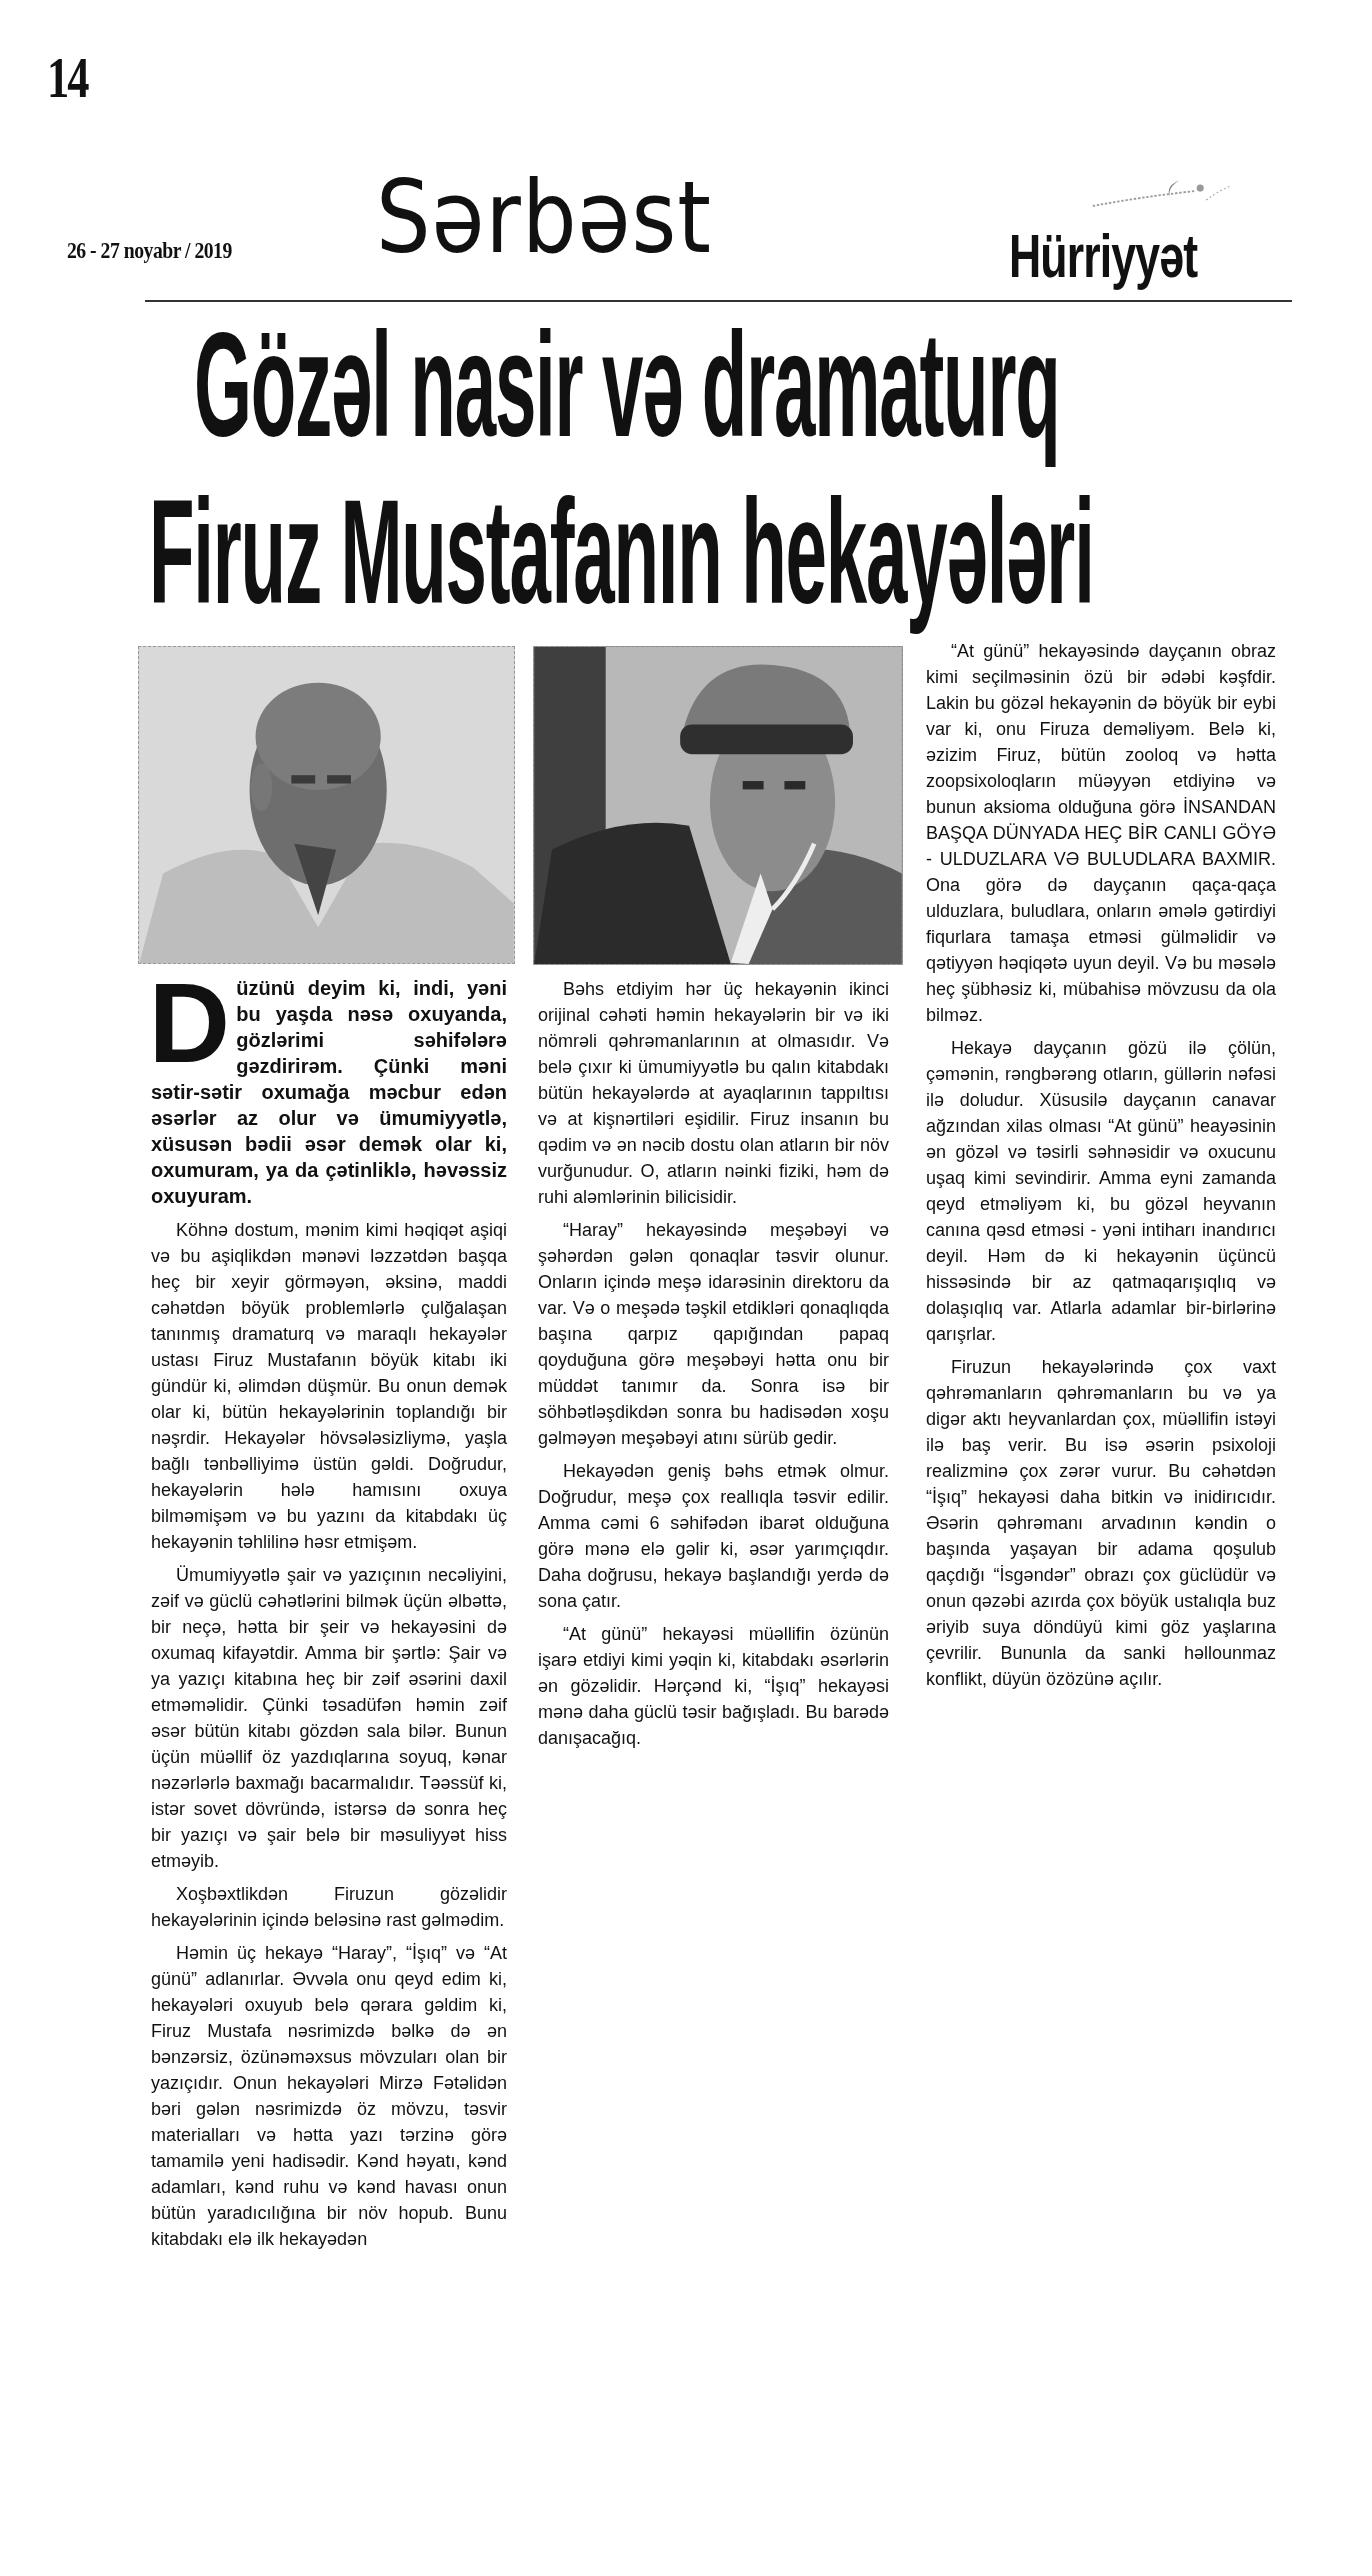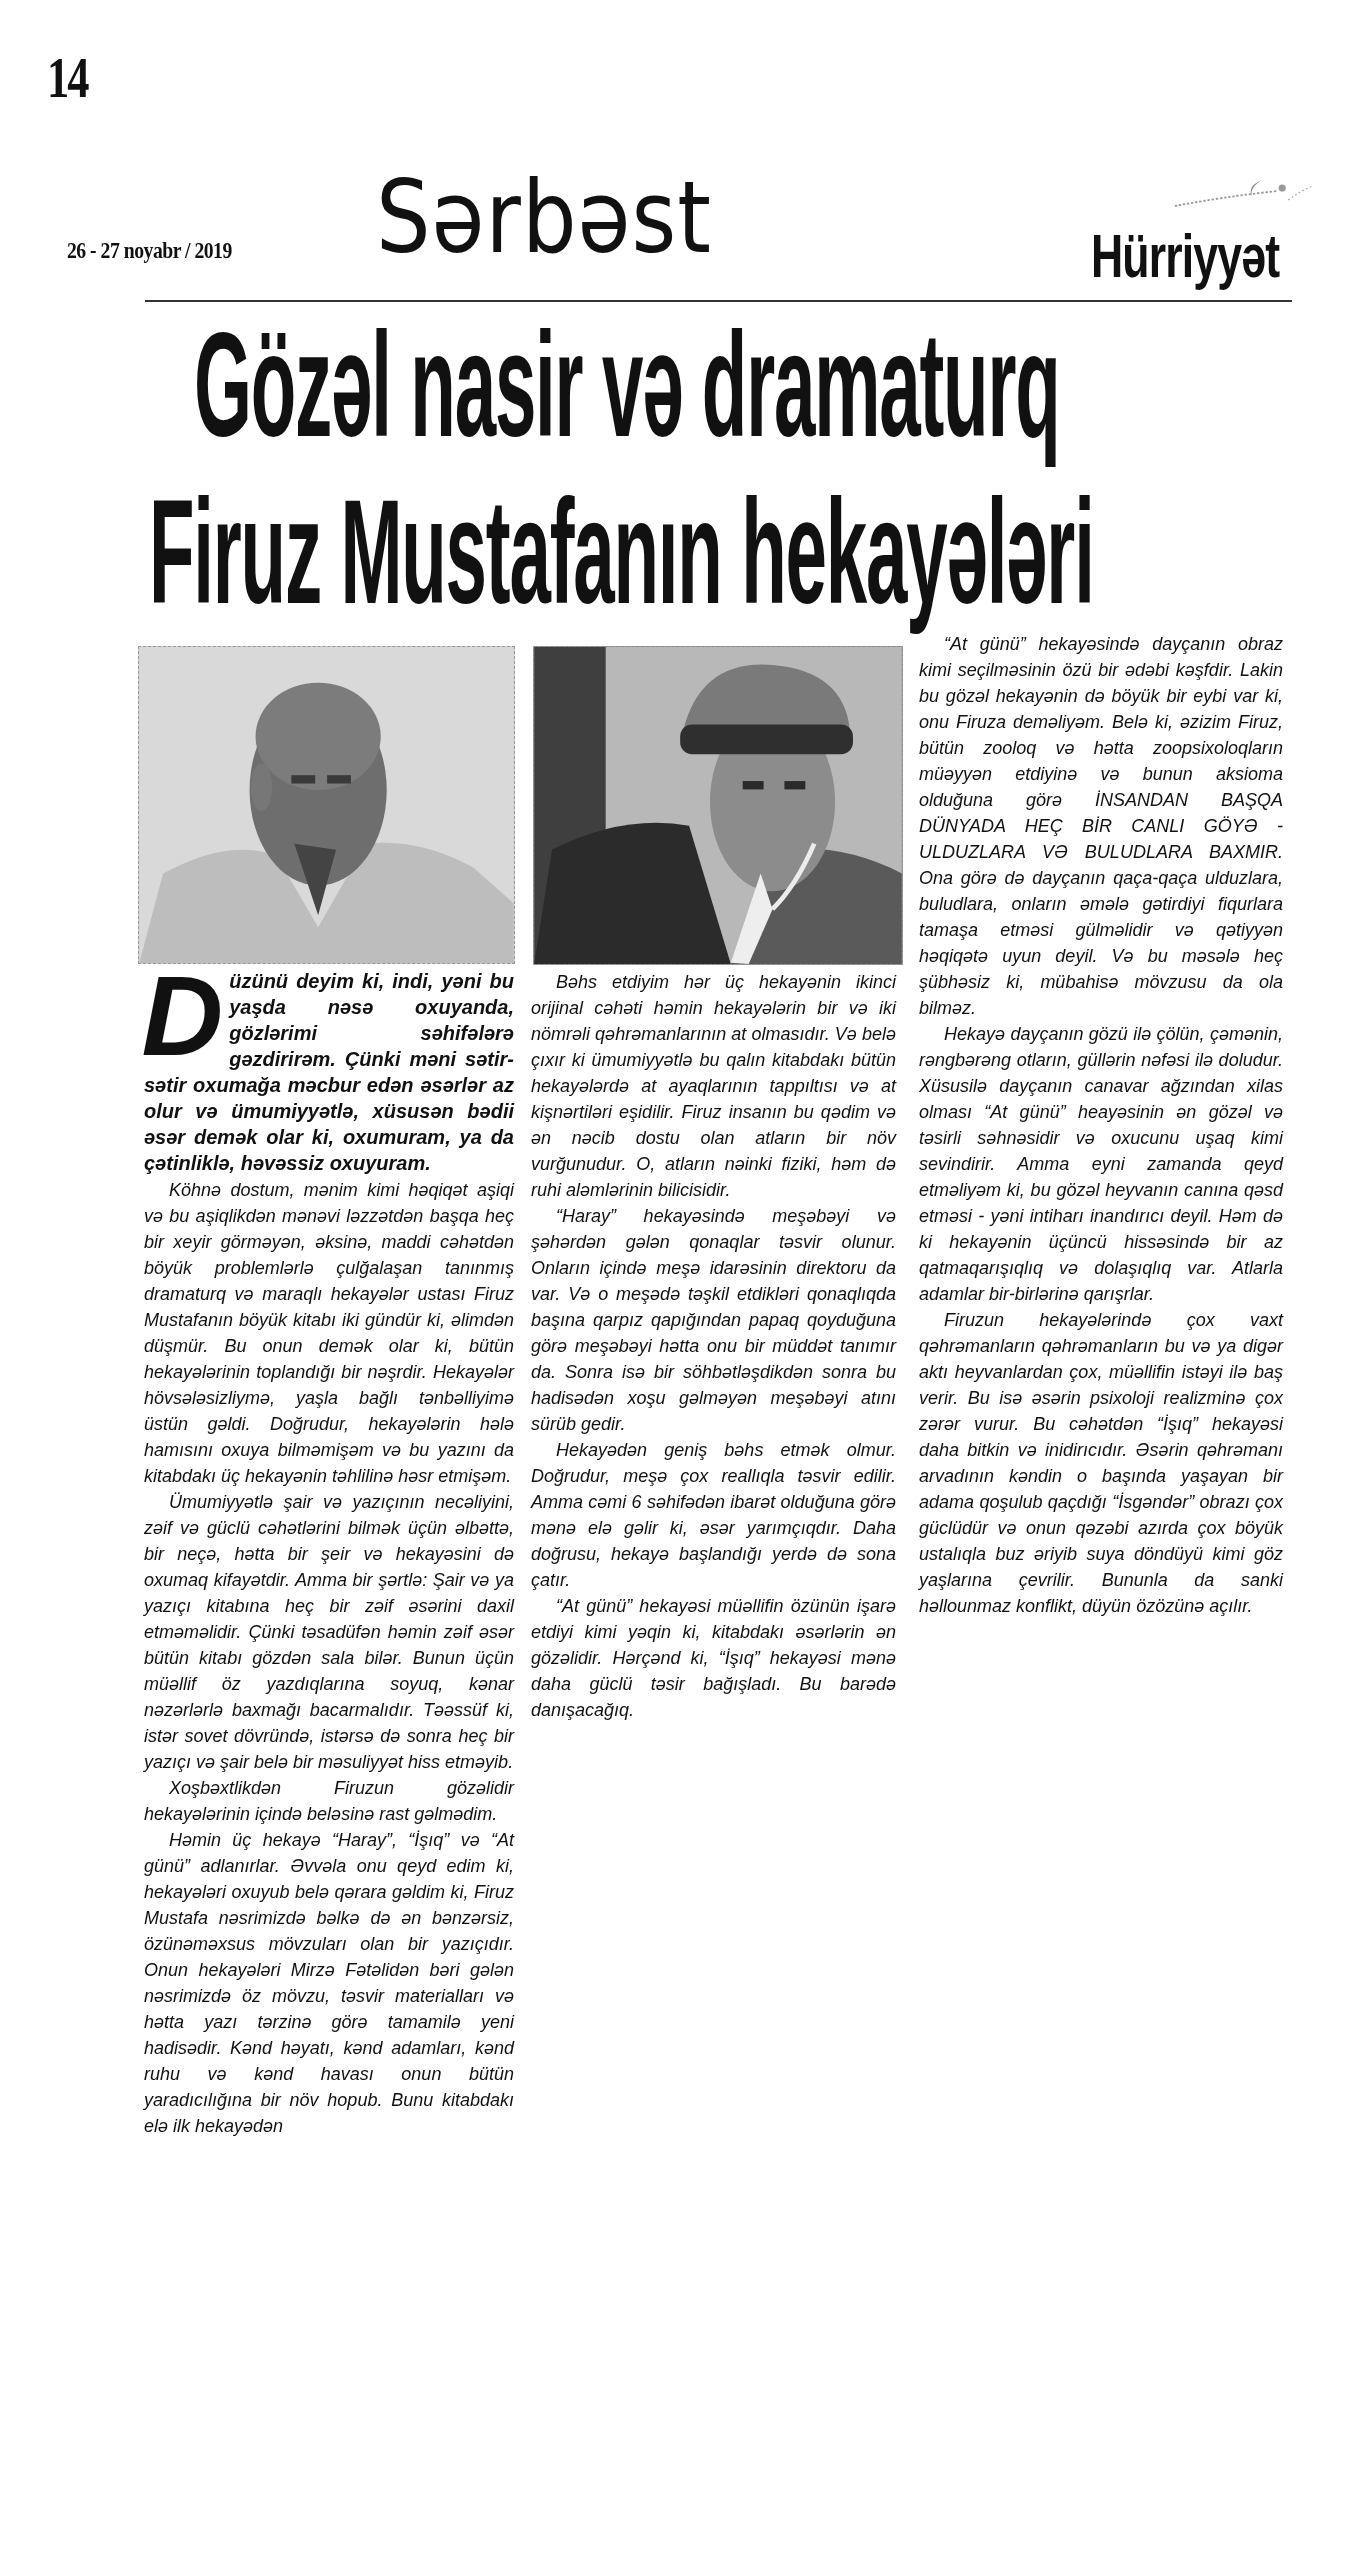--- a/index.html
+++ b/index.html
@@ -1,32 +1,32 @@
 <!DOCTYPE html>
 <html style="font-size:9.5px"><head>
 <meta charset="utf-8">
 <style>
   html, body { margin: 0; padding: 0; background: #ffffff; }
   body { width: 1373px; height: 2576px; position: relative; overflow: hidden; color: #111; }
   .abs { position: absolute; }
   #page-number { left: 47px; top: 49px; font-family: "Liberation Serif", serif; font-weight: bold; font-size: 57px; line-height: 1; letter-spacing: -2.4px; transform: scaleX(0.78); transform-origin: left top; }
   #issue-date { left: 67px; top: 237px; font-family: "Liberation Serif", serif; font-weight: bold; font-size: 24px; letter-spacing: -0.6px; transform: scaleX(0.82); transform-origin: left top; white-space: nowrap; }
   #section-title { left: 376px; top: 168px; font-family: "DejaVu Sans", sans-serif; font-weight: normal; font-size: 100px; line-height: 1; letter-spacing: 1.2px; transform: scaleX(0.86); transform-origin: left top; white-space: nowrap; }
-  #logo { left: 1091px; top: 173px; width: 251px; height: 113px; }
+  #logo { left: 1009px; top: 173px; width: 251px; height: 113px; }
   #logo .emblem { position: absolute; left: 48px; top: 0px; width: 179px; height: 54px; }
   #logo-text { position: absolute; left: 0; top: 52px; font-family: "Liberation Sans", sans-serif; font-weight: bold; font-size: 62px; line-height: 1; letter-spacing: -1.2px; transform: scaleX(0.72); transform-origin: left top; white-space: nowrap; }
   #top-rule { left: 145px; top: 300px; width: 1147px; height: 2.4px; background: #333; }
   .headline { font-family: "Liberation Sans", sans-serif; font-weight: bold; line-height: 1; white-space: nowrap; transform-origin: left top; letter-spacing: -2.4px; }
   #headline-1 { left: 194px; top: 310px; font-size: 149px; transform: scaleX(0.50) scaleY(1.0); }
   #headline-2 { left: 149px; top: 477px; font-size: 149px; transform: scaleX(0.50) scaleY(1.0); }
   .photo { position: absolute; overflow: hidden; border: 0.6px dashed #999; }
   #photo-1 { left: 138px; top: 646px; width: 375px; height: 316px; background: #cfcfcf; }
   #photo-2 { left: 533px; top: 646px; width: 368px; height: 317px; background: #8a8a8a; }
   .col { position: absolute; font-family: "Liberation Sans", sans-serif; font-size: 18px; line-height: 26px; text-align: justify; hyphens: manual; }
-  .col p { margin: 0; font-style: italic; }
+  .col p { margin: 7px; }
   .col p.indent { text-indent: 25px; }
   #col-left { left: 144px; top: 969px; width: 370px; }
   #col-mid { left: 531px; top: 969px; width: 365px; }
   #col-right { left: 919px; top: 631px; width: 364px; }
   .lead { font-weight: bold; font-size: 20px; line-height: 24px; }
   .dropcap { float: left; font-family: "Liberation Sans", sans-serif; font-weight: bold; font-size: 113px; line-height: 84px; height: 82px; margin: 4.8px 6px 0 -2.4px; }
 </style>
 </head>
 <body>
 

